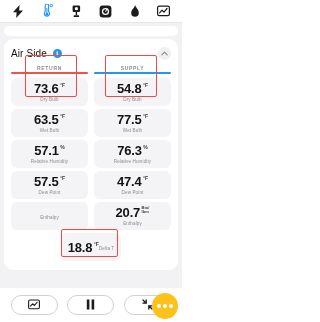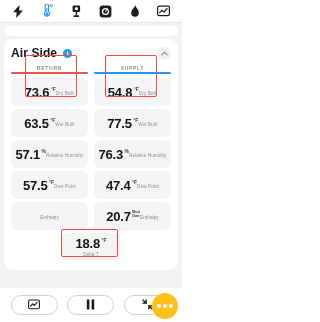--- a/index.html
+++ b/index.html
@@ -57,22 +57,22 @@
   }
 
   
   .sec-head {
     display: flex;
     align-items: center;
     height: 16px;
     margin-bottom: 4px;
   }
   .sec-title {
-    font-size: 12px;
-    font-weight: bold;
+    font-size: 10px;
+    font-weight: normal;
     color: #111114;
     letter-spacing: .1px;
   }
   .info-badge {
     width: 9px; height: 9px;
     border-radius: 50%;
     background: #2196f3;
     color: #fff;
     font-size: 7px;
     font-weight: bold;
@@ -106,21 +106,21 @@
 
   
   .grid { margin-top: 4px; }
   .row { display: flex; gap: 6px; margin-bottom: 3px; }
   .cell {
     flex: 1 1 0;
     background: #f4f4f6;
     border-radius: 6px;
     height: 28px;
     display: flex;
-    flex-direction: row;
+    flex-direction: column;
     align-items: center;
     justify-content: center;
   }
   .val-line {
     display: flex;
     align-items: flex-start;
     line-height: 1;
   }
   .val {
     font-size: 13px;
@@ -150,21 +150,21 @@
   }
 
   
   .delta-row { display: flex; justify-content: center; margin-bottom: 2px; }
   .delta-cell {
     width: 60px;
     background: #f4f4f6;
     border-radius: 6px;
     height: 28px;
     display: flex;
-    flex-direction: column;
+    flex-direction: row;
     align-items: center;
     justify-content: center;
   }
 
   
   .anno {
     position: absolute;
     border: 1px solid #ef4a45;
     border-radius: 2px;
     pointer-events: none;

